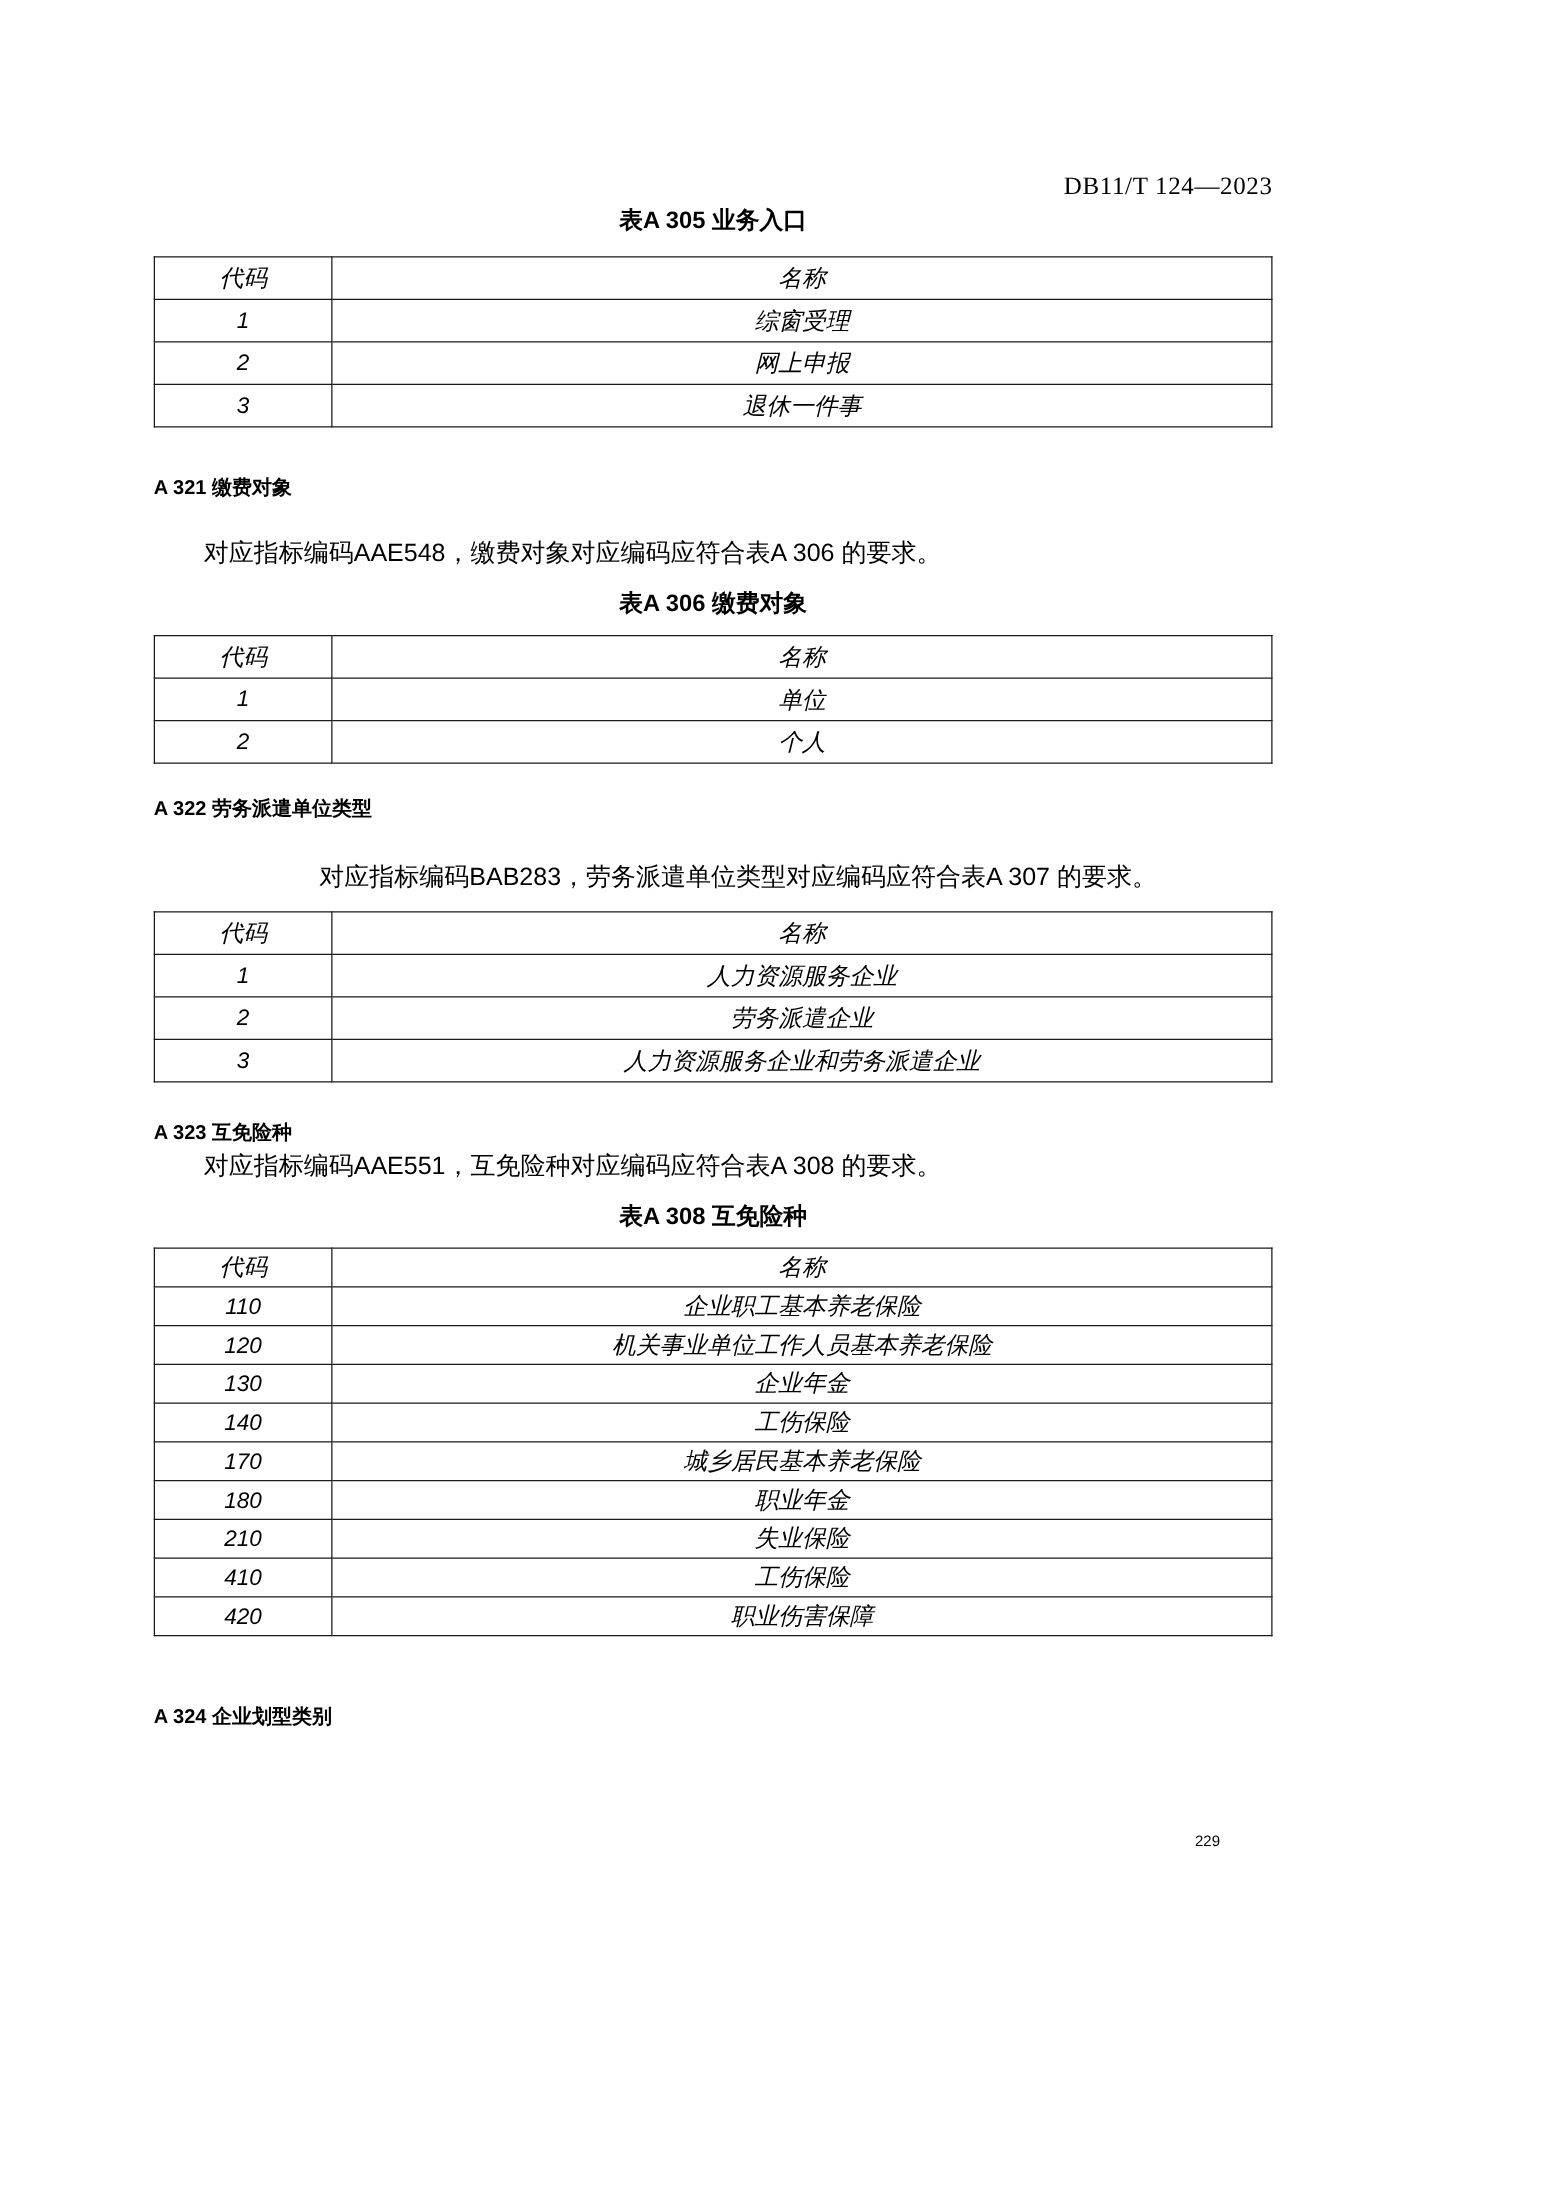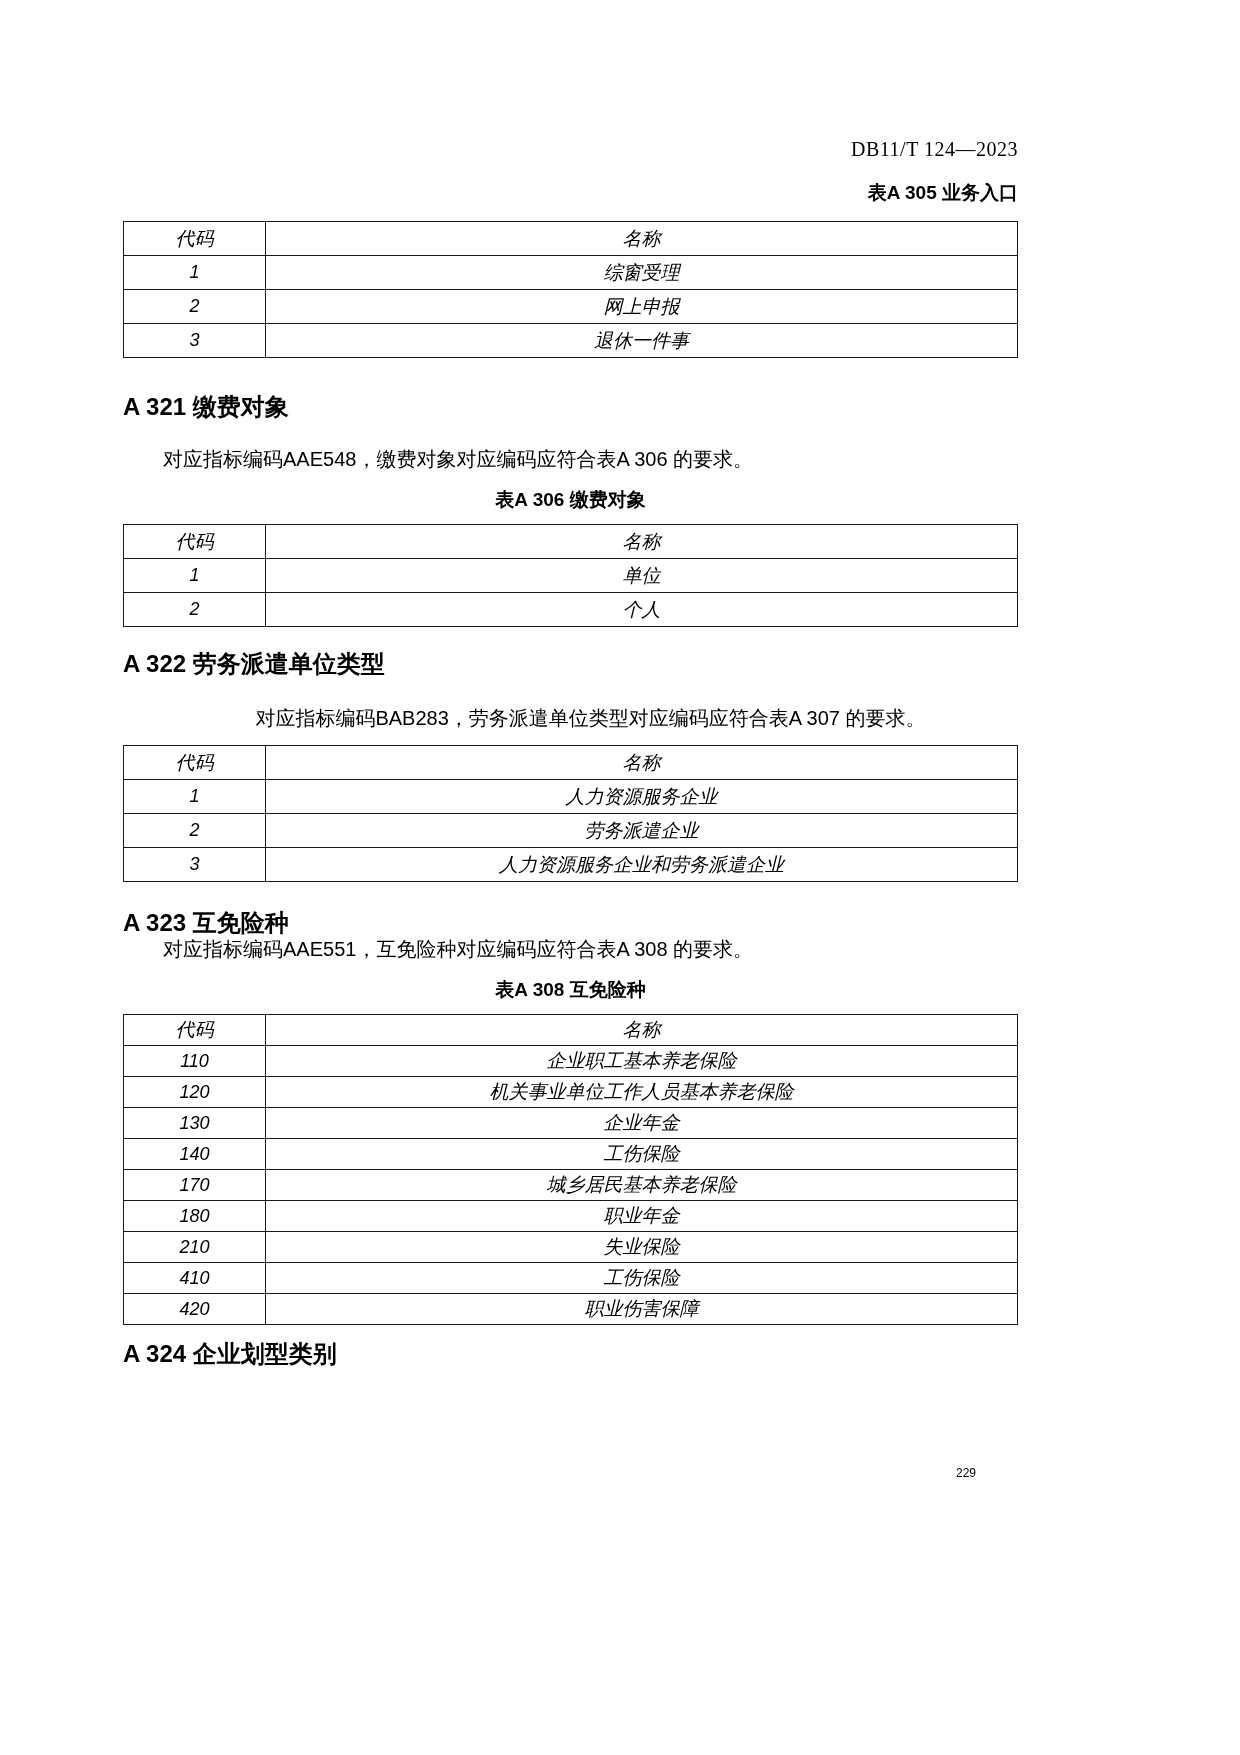--- a/index.html
+++ b/index.html
@@ -25,21 +25,21 @@
     letter-spacing: 0.5px;
     font-family: "Liberation Serif", serif;
   }
   .tbl-caption {
     text-align: center;
     font-family: "Liberation Sans", sans-serif;
     font-weight: bold;
     font-size: 19px;
     line-height: 24px;
   }
-  .cap-305 { margin-top: 20px; text-align: right; }
+  .cap-305 { margin-top: 4px; }
   .cap-306 { margin-top: 16px; }
   .cap-307 { margin-top: 18px; }
   .cap-308 { margin-top: 16px; }
   table {
     width: 100%;
     border-collapse: collapse;
     table-layout: fixed;
   }
   .t-305 { margin-top: 16px; }
   .t-306 { margin-top: 12px; }
@@ -58,27 +58,27 @@
   }
   .t-308 th, .t-308 td { height: 30px; }
   col.col-code { width: 142px; }
   .num {
     font-family: "Liberation Sans", sans-serif;
     font-size: 18px;
   }
   .sec-heading {
     font-family: "Liberation Sans", sans-serif;
     font-weight: bold;
-    font-size: 24px;
+    font-size: 16px;
     line-height: 26px;
   }
   .h-321 { margin-top: 36px; }
   .h-322 { margin-top: 24px; }
   .h-323 { margin-top: 28px; }
-  .h-324 { margin-top: 16px; }
+  .h-324 { margin-top: 52px; }
   .para {
     font-size: 20px;
     line-height: 26px;
     text-indent: 2em;
     font-family: Liberation Sans, sans-serif;
   }
   .p-321 { margin-top: 26px; }
   .p-322 { margin-top: 28px; text-align: center; }
   .p-323 { }
   .page-num {

